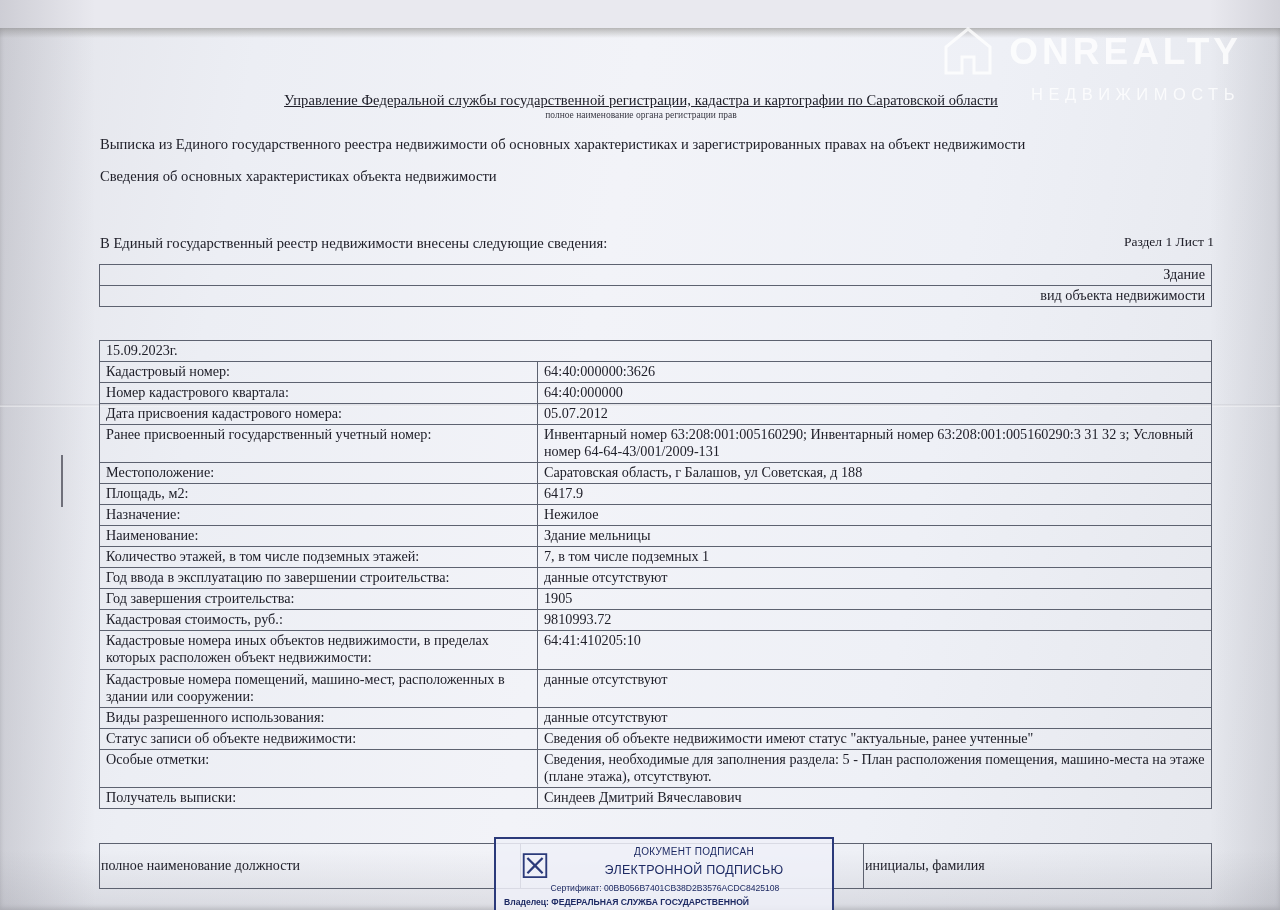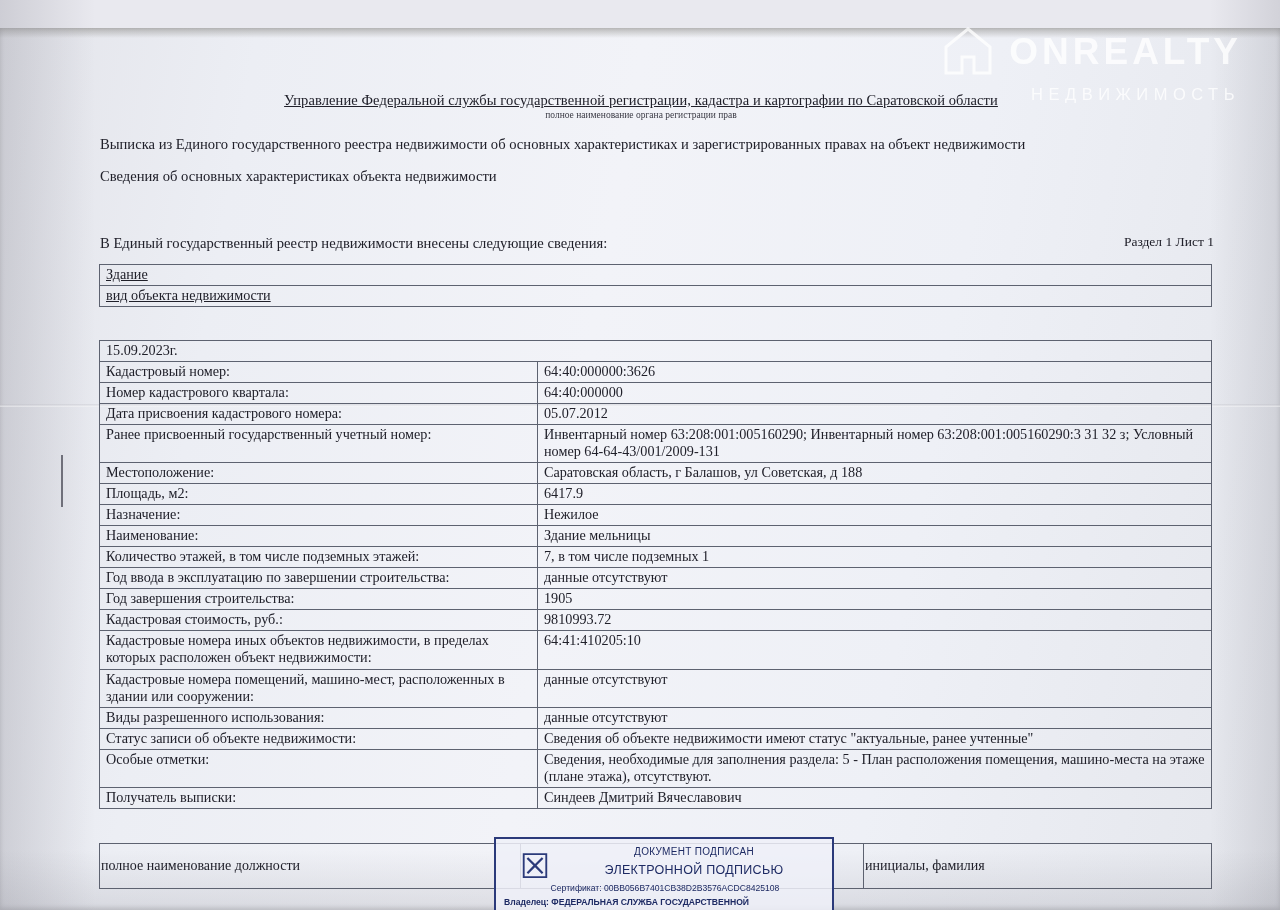--- a/index.html
+++ b/index.html
@@ -140,21 +140,21 @@
     width: 1113px;
     border-collapse: collapse;
     font-size: 14.2px;
   }
   table.main td {
     border: 1px solid #5d6270;
     padding: 1px 6px 2px 6px;
     vertical-align: top;
     line-height: 1.2;
   }
-  td.ctr { text-align: left; text-decoration: underline; }
+  td.ctr { text-align: right; }
   td.lbl { width: 425px; }
 
   
   table.foot {
     position: absolute;
     left: 99px;
     top: 843px;
     width: 1113px;
     border-collapse: collapse;
     font-size: 14px;

